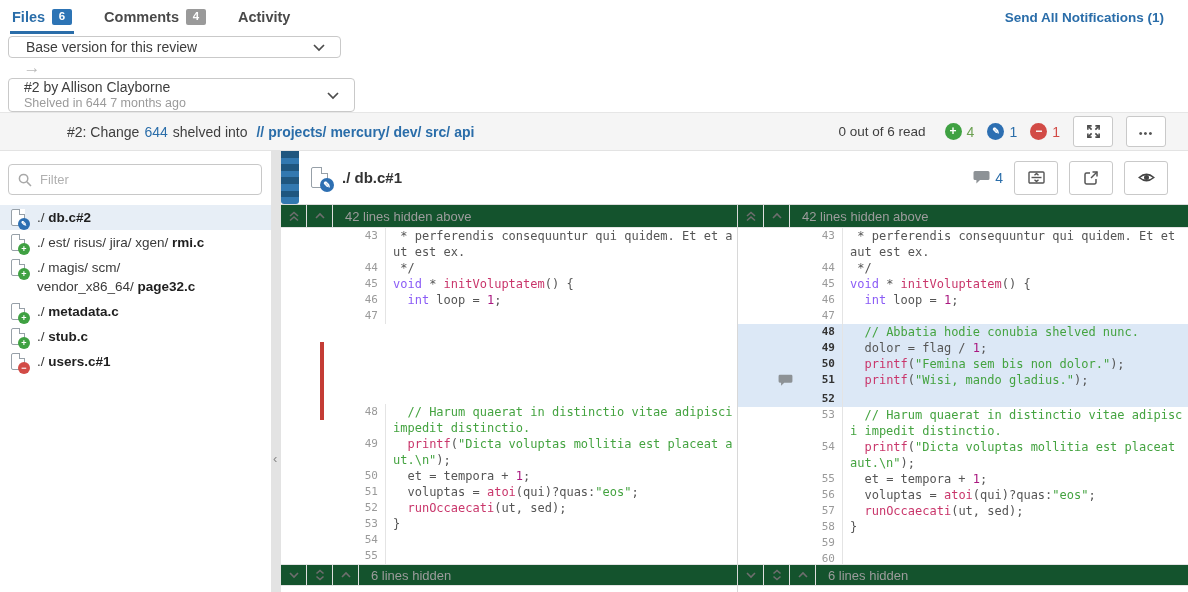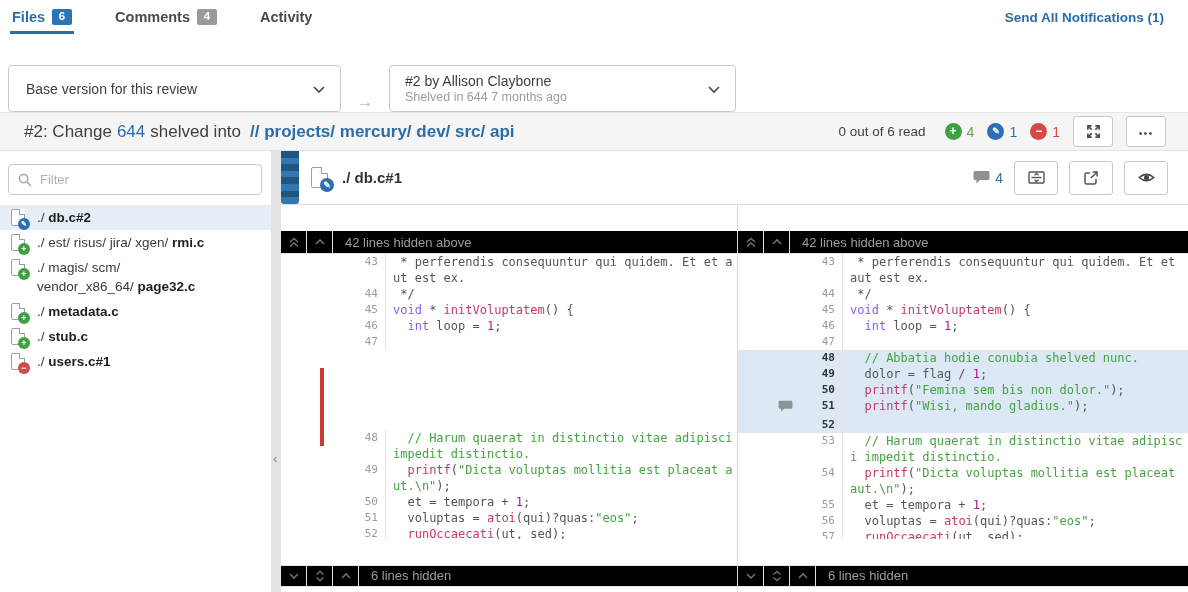--- a/index.html
+++ b/index.html
@@ -1,45 +1,45 @@
 <!DOCTYPE html>
 <html><head>
 <meta charset="utf-8">
 <style>
   * { box-sizing: border-box; margin: 0; padding: 0; }
   html,body { background:#fff; }
   body { font-family:"Liberation Sans", sans-serif; color:#3f3f3f; }
   .app { position:relative; width:1188px; height:592px; overflow:hidden; background:#fff; }
 
   
-  .tabbar { height:36px; display:flex; align-items:flex-start; padding-left:10px;gap:11px; }
+  .tabbar { height:36px; display:flex; align-items:flex-start; padding-left:10px; }
   .tab { display:flex; align-items:center; gap:7px; font-size:14.5px; font-weight:bold; color:#4a4a4a;
          padding:9px 2px 6px; margin-right:28px; cursor:pointer; border-bottom:3px solid transparent; }
   .tab.active { color:#2a6da9; border-bottom-color:#2a6da9; }
   .badge { display:inline-block; min-width:20px; text-align:center; font-size:11.5px; font-weight:bold;
            color:#fff; background:#9a9a9a; border-radius:2px; padding:2px 5px; line-height:1; }
   .badge.blue { background:#2d74b5; }
   .notif { margin-left:auto; margin-right:24px; padding-top:10px; font-size:13.5px; font-weight:bold; color:#2a6da9; cursor:pointer; }
 
   
-  .verrow { height:76px; display:flex; align-items:flex-end; padding-left:8px; }
+  .verrow { height:76px; display:flex; align-items:flex-start; padding-left:8px;flex-direction:column; }
   .vsel { border:1px solid #c9c9c9; border-radius:4px; background:#fff; display:flex; align-items:center; cursor:pointer; }
   .vsel.base { width:333px; height:47px; padding:0 14px 0 17px; }
   .vsel.target { width:347px; height:47px; padding:0 14px 0 15px; }
   .vsel .vtxt { font-size:14px; color:#3d3d3d; }
   .vsel .vtitle { font-size:14px; color:#3d3d3d; line-height:17px; }
   .vsel .vsub { font-size:12.5px; color:#9b9b9b; line-height:15px; }
   .vsel .chev { margin-left:auto; }
   .arrowsep { width:48px; text-align:center; }
   .arrowsep::before { content:"\2192"; font-size:17px; color:#b9b9b9; }
 
   
   .revheader { height:39px; background:#f5f5f5; border-top:1px solid #e6e6e6; border-bottom:1px solid #e3e3e3;
                display:flex; align-items:center; padding:0 22px 0 24px; }
-  .rh-left { display:flex; align-items:center; gap:5px; font-size:17px; color:#3f3f3f; white-space:pre; }
+  .rh-left { display:flex; align-items:center; gap:5px; font-size:14px; color:#3f3f3f; white-space:pre;margin-left:43px; }
   .rh-link { color:#2a6da9; cursor:pointer; }
   .rh-path { color:#2a6da9; font-weight:bold; cursor:pointer; margin-left:4px; }
   .rh-right { margin-left:auto; display:flex; align-items:center; gap:13px; }
   .readtxt { font-size:13.5px; color:#3f3f3f; margin-right:6px; }
   .statpair { display:flex; align-items:center; gap:5px; font-size:14px; }
   .stat-ic { width:17px; height:17px; border-radius:50%; color:#fff; text-align:center; font-size:12px; line-height:17px; font-weight:bold; }
   .stat-ic.add { background:#3fa142; } .stat-ic.add::before { content:"+"; }
   .stat-ic.edit { background:#2d6fb2; font-size:9px; } .stat-ic.edit::before { content:"\270E"; }
   .stat-ic.del { background:#d24b46; } .stat-ic.del::before { content:"\2212"; }
   .cnt.add { color:#6aa050; } .cnt.edit { color:#2a6da9; } .cnt.del { color:#d24b46; }
@@ -82,21 +82,21 @@
             background:repeating-linear-gradient(180deg,#1f567f 0 6.6px,#3278b0 6.6px 13.2px); }
   .dh-label { font-size:15px; font-weight:bold; color:#333; margin-left:0; }
   .dh-tools { margin-left:auto; display:flex; align-items:center; gap:11px; padding-right:20px; }
   .ccount { display:flex; align-items:center; gap:5px; cursor:pointer; }
   .ccount .num { font-size:14px; color:#2a6da9; }
   .hbtn.dh { height:34px; min-width:44px; }
 
   .panes { display:flex; height:387px; }
   .pane { width:456px; flex:none; display:flex; flex-direction:column; overflow:hidden; }
   .pane.right { width:451px; border-left:1px solid #d8d8d8; }
-  .hidbar { height:23px; background:#000000; border-bottom:1px solid #e4e4e4; display:flex; align-items:stretch; flex:none;margin-top:26px; }
+  .hidbar { height:23px; background:#14532d; border-bottom:1px solid #e4e4e4; display:flex; align-items:stretch; flex:none; }
   .hidbar.bottom { height:22px; border-top:1px solid #e4e4e4; }
   .barcell { width:26px; border-right:1px solid #e0e0e0; display:flex; align-items:center; justify-content:center; cursor:pointer; }
   .bartext { font-size:13px; color:#9c9c9c; display:flex; align-items:center; padding-left:12px; }
   .codewrap { height:336px; overflow:hidden; background:#fff; }
   .strip { height:6px; background:#fff; }
 
   .code-row { display:flex; min-height:16px; font-family:"DejaVu Sans Mono",monospace; font-size:12px; line-height:16px;padding-left:31px; }
   .code-row.added { background:#dce8f6; }
   .gutter { width:40px; flex:none; position:relative; }
   .gutter svg { margin:2px 0 0 9px; }

